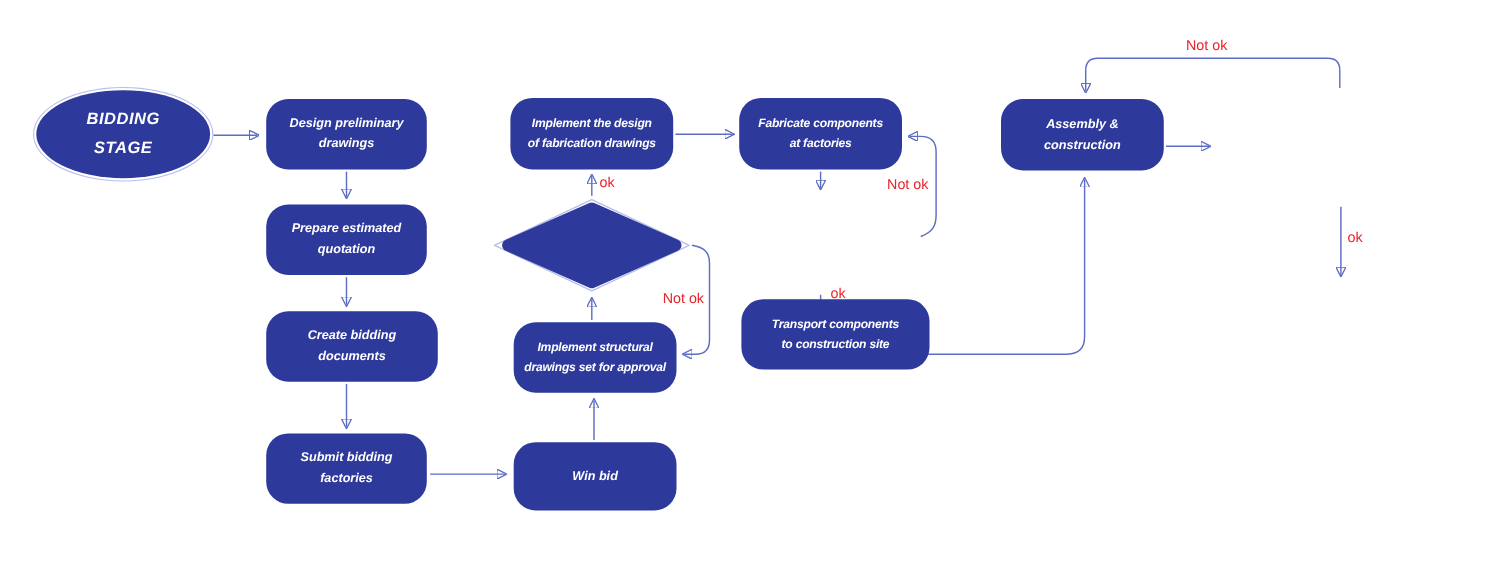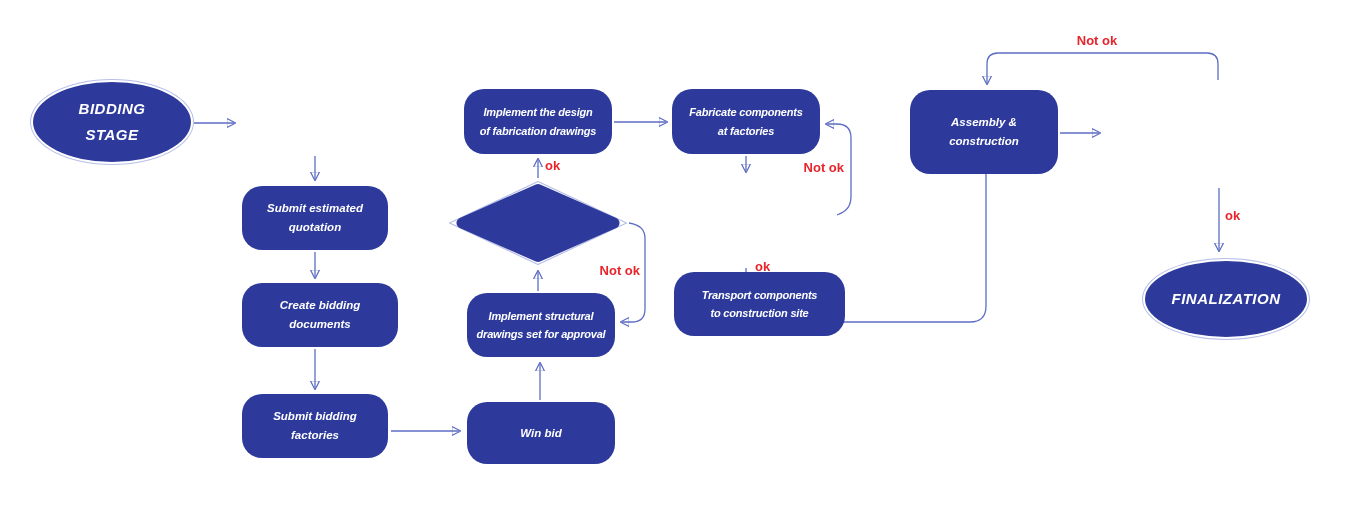--- a/index.html
+++ b/index.html
@@ -40,21 +40,21 @@
   }
   .ellipse .node-label{font-size:15px;letter-spacing:.5px;line-height:1.75;}
   .diamond{background:transparent;}
   .diamond-svg{position:absolute;left:0;top:0;width:100%;height:100%;z-index:1;}
   .diamond-outline{fill:none;stroke:var(--outline);stroke-width:1.2;stroke-linejoin:round;}
   .diamond-fill{fill:var(--node-fill);stroke:var(--node-fill);stroke-linejoin:round;}
   .label-tight .node-label{font-size:11px;letter-spacing:-0.2px;}
   .edge-label{
     position:absolute;z-index:3;
     color:var(--label-red);
-    font-weight:700;
+    font-weight:400;
     font-size:13px;
     white-space:nowrap;
   }
   .edge-label.align-right{text-align:right;}
   .edge-label.align-center{text-align:center;}
 </style>
 </head>
 <body>
 
 <div class="canvas">
@@ -82,27 +82,28 @@
     <path d="M1060,133 H1099" marker-end="url(#arrow)"></path>
     <path d="M1218,80 V64 Q1218,53 1207,53 H998 Q987,53 987,64 V83" marker-end="url(#arrow)"></path>
     <path d="M1219,188 V250" marker-end="url(#arrow)"></path>
   </svg>
 
   <div class="node ellipse" style="left:33px;top:82px;width:158px;height:80px">
     <span class="node-label">BIDDING
 STAGE</span>
   </div>
 
-  <div class="node ellipse" style="left:1145px;top:261px;width:162px;height:76px">
-    <span class="node-label">FINALIZATION</span>
+
+  <div class="node rect" style="left:242px;top:90px;width:146px;height:64px">
+    <span class="node-label">Design preliminary
+drawings</span>
   </div>
 
-
   <div class="node rect" style="left:242px;top:186px;width:146px;height:64px">
-    <span class="node-label">Submit estimated
+    <span class="node-label">Prepare estimated
 quotation</span>
   </div>
 
   <div class="node rect" style="left:242px;top:283px;width:156px;height:64px">
     <span class="node-label">Create bidding
 documents</span>
   </div>
 
   <div class="node rect" style="left:242px;top:394px;width:146px;height:64px">
     <span class="node-label">Submit bidding
@@ -126,21 +127,21 @@
   <div class="node rect label-tight" style="left:672px;top:89px;width:148px;height:65px">
     <span class="node-label">Fabricate components
 at factories</span>
   </div>
 
   <div class="node rect label-tight" style="left:674px;top:272px;width:171px;height:64px">
     <span class="node-label">Transport components
 to construction site</span>
   </div>
 
-  <div class="node rect" style="left:910px;top:90px;width:148px;height:84px">
+  <div class="node rect" style="left:910px;top:90px;width:148px;height:65px">
     <span class="node-label">Assembly &amp;
 construction</span>
   </div>
 
   <div class="node diamond" style="left:448px;top:180px;width:180px;height:86px">
     <svg class="diamond-svg" viewBox="0 0 180 86">
       <polygon class="diamond-outline" points="90,1.5 178.5,43 90,84.5 1.5,43"></polygon>
       <polygon class="diamond-fill" stroke-width="11" points="90,9.5 166,43 90,76.5 14,43"></polygon>
     </svg>
   </div>

